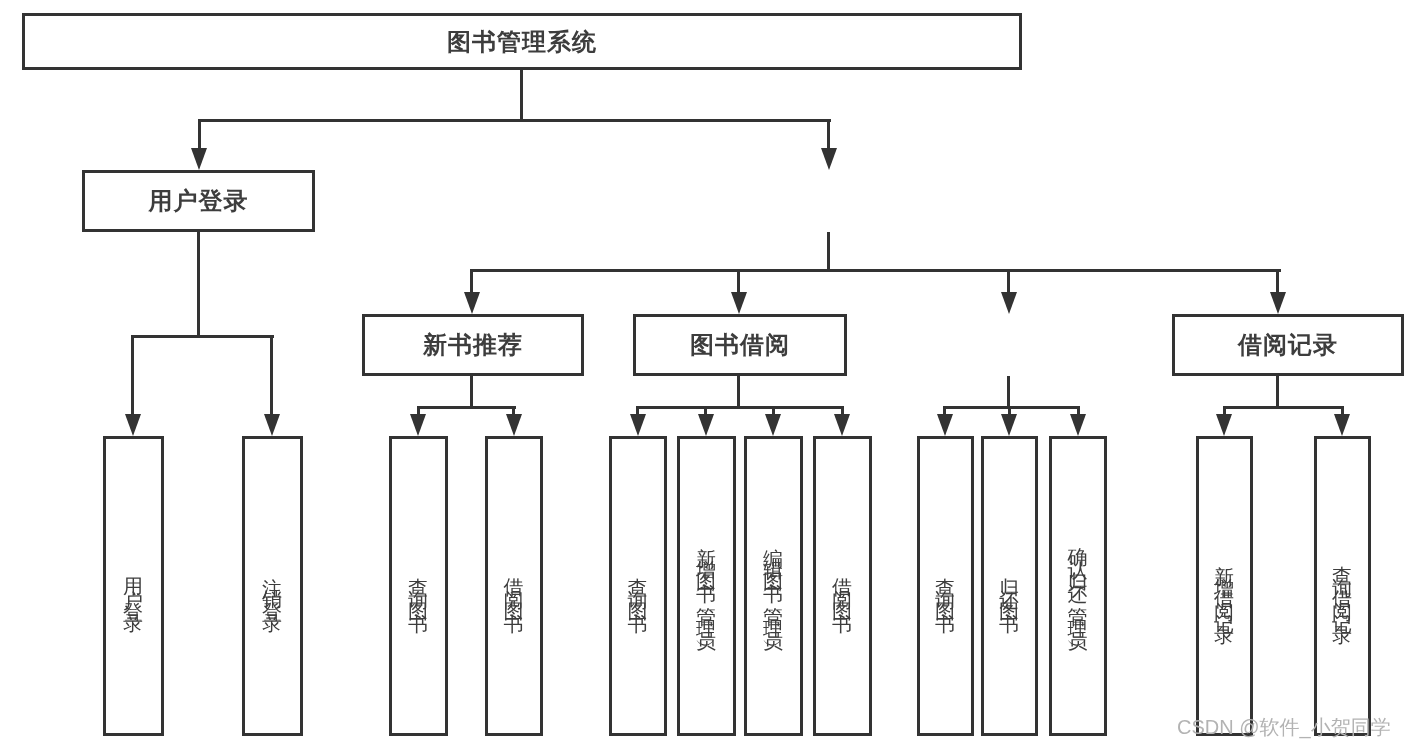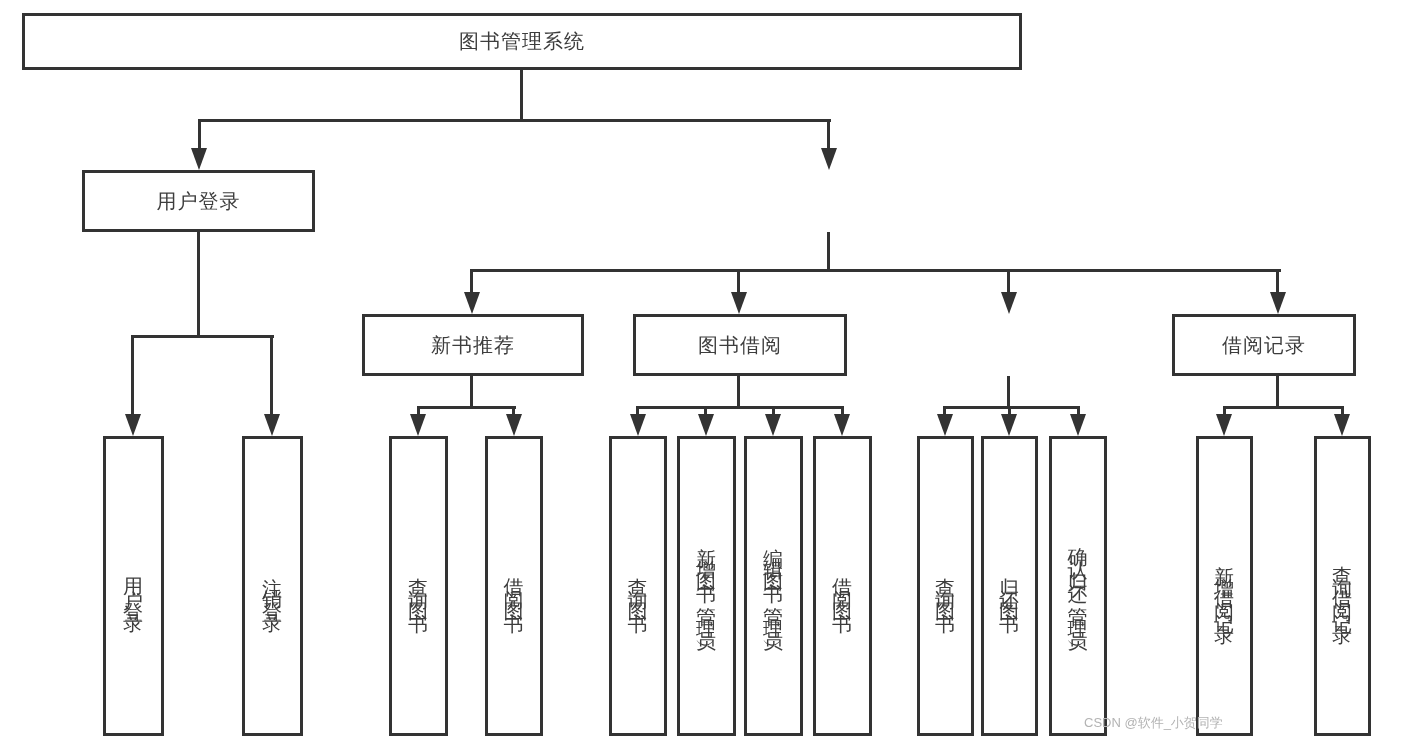--- a/index.html
+++ b/index.html
@@ -16,22 +16,23 @@
     background:var(--bg);
     overflow:hidden;
   }
   
   .hbox{
     position:absolute;
     box-sizing:border-box;
     border:3px solid var(--line);
     background:var(--bg);
     display:flex;align-items:center;justify-content:center;
-    font-size:20px;color:var(--text);
+    font-size:24px;color:var(--text);
     letter-spacing:1px;
+    font-weight:bold;
   }
   
   .vbox{
     position:absolute;
     top:436px;height:300px;
     box-sizing:border-box;
     border:3px solid var(--line);
     background:var(--bg);
     display:flex;align-items:center;justify-content:center;
   }
@@ -47,22 +48,22 @@
   .vl{position:absolute;width:3px;background:var(--line);}
   .hl{position:absolute;height:3px;background:var(--line);}
   .arrow{
     position:absolute;width:0;height:0;
     border-left:8px solid transparent;
     border-right:8px solid transparent;
     border-top:22px solid var(--line);
   }
   .watermark{
     position:absolute;
-    left:1084px;top:714px;
-    font-size:13px;
+    left:1177px;top:714px;
+    font-size:20px;
     color:var(--wm);
     white-space:nowrap;
     z-index:10;
     text-align:center;
   }
 </style>
 </head>
 <body>
 
 <div id="canvas">
@@ -91,21 +92,21 @@
   <div class="arrow" style="left:464px;top:292px;"></div>
   <div class="vl" style="left:737px;top:269px;height:25px;"></div>
   <div class="arrow" style="left:731px;top:292px;"></div>
   <div class="vl" style="left:1007px;top:269px;height:25px;"></div>
   <div class="arrow" style="left:1001px;top:292px;"></div>
   <div class="vl" style="left:1276px;top:269px;height:25px;"></div>
   <div class="arrow" style="left:1270px;top:292px;"></div>
 
   <div class="hbox" style="left:362px;top:314px;width:222px;height:62px;">新书推荐</div>
   <div class="hbox" style="left:633px;top:314px;width:214px;height:62px;">图书借阅</div>
-  <div class="hbox" style="left:1172px;top:314px;width:184px;height:62px;">借阅记录</div>
+  <div class="hbox" style="left:1172px;top:314px;width:232px;height:62px;">借阅记录</div>
 
   <div class="vl" style="left:470px;top:376px;height:32px;"></div>
   <div class="hl" style="left:417px;top:406px;width:99px;"></div>
   <div class="vl" style="left:417px;top:406px;height:10px;"></div>
   <div class="arrow" style="left:410px;top:414px;"></div>
   <div class="vl" style="left:512px;top:406px;height:10px;"></div>
   <div class="arrow" style="left:506px;top:414px;"></div>
 
   <div class="vl" style="left:737px;top:376px;height:32px;"></div>
   <div class="hl" style="left:636px;top:406px;width:208px;"></div>

